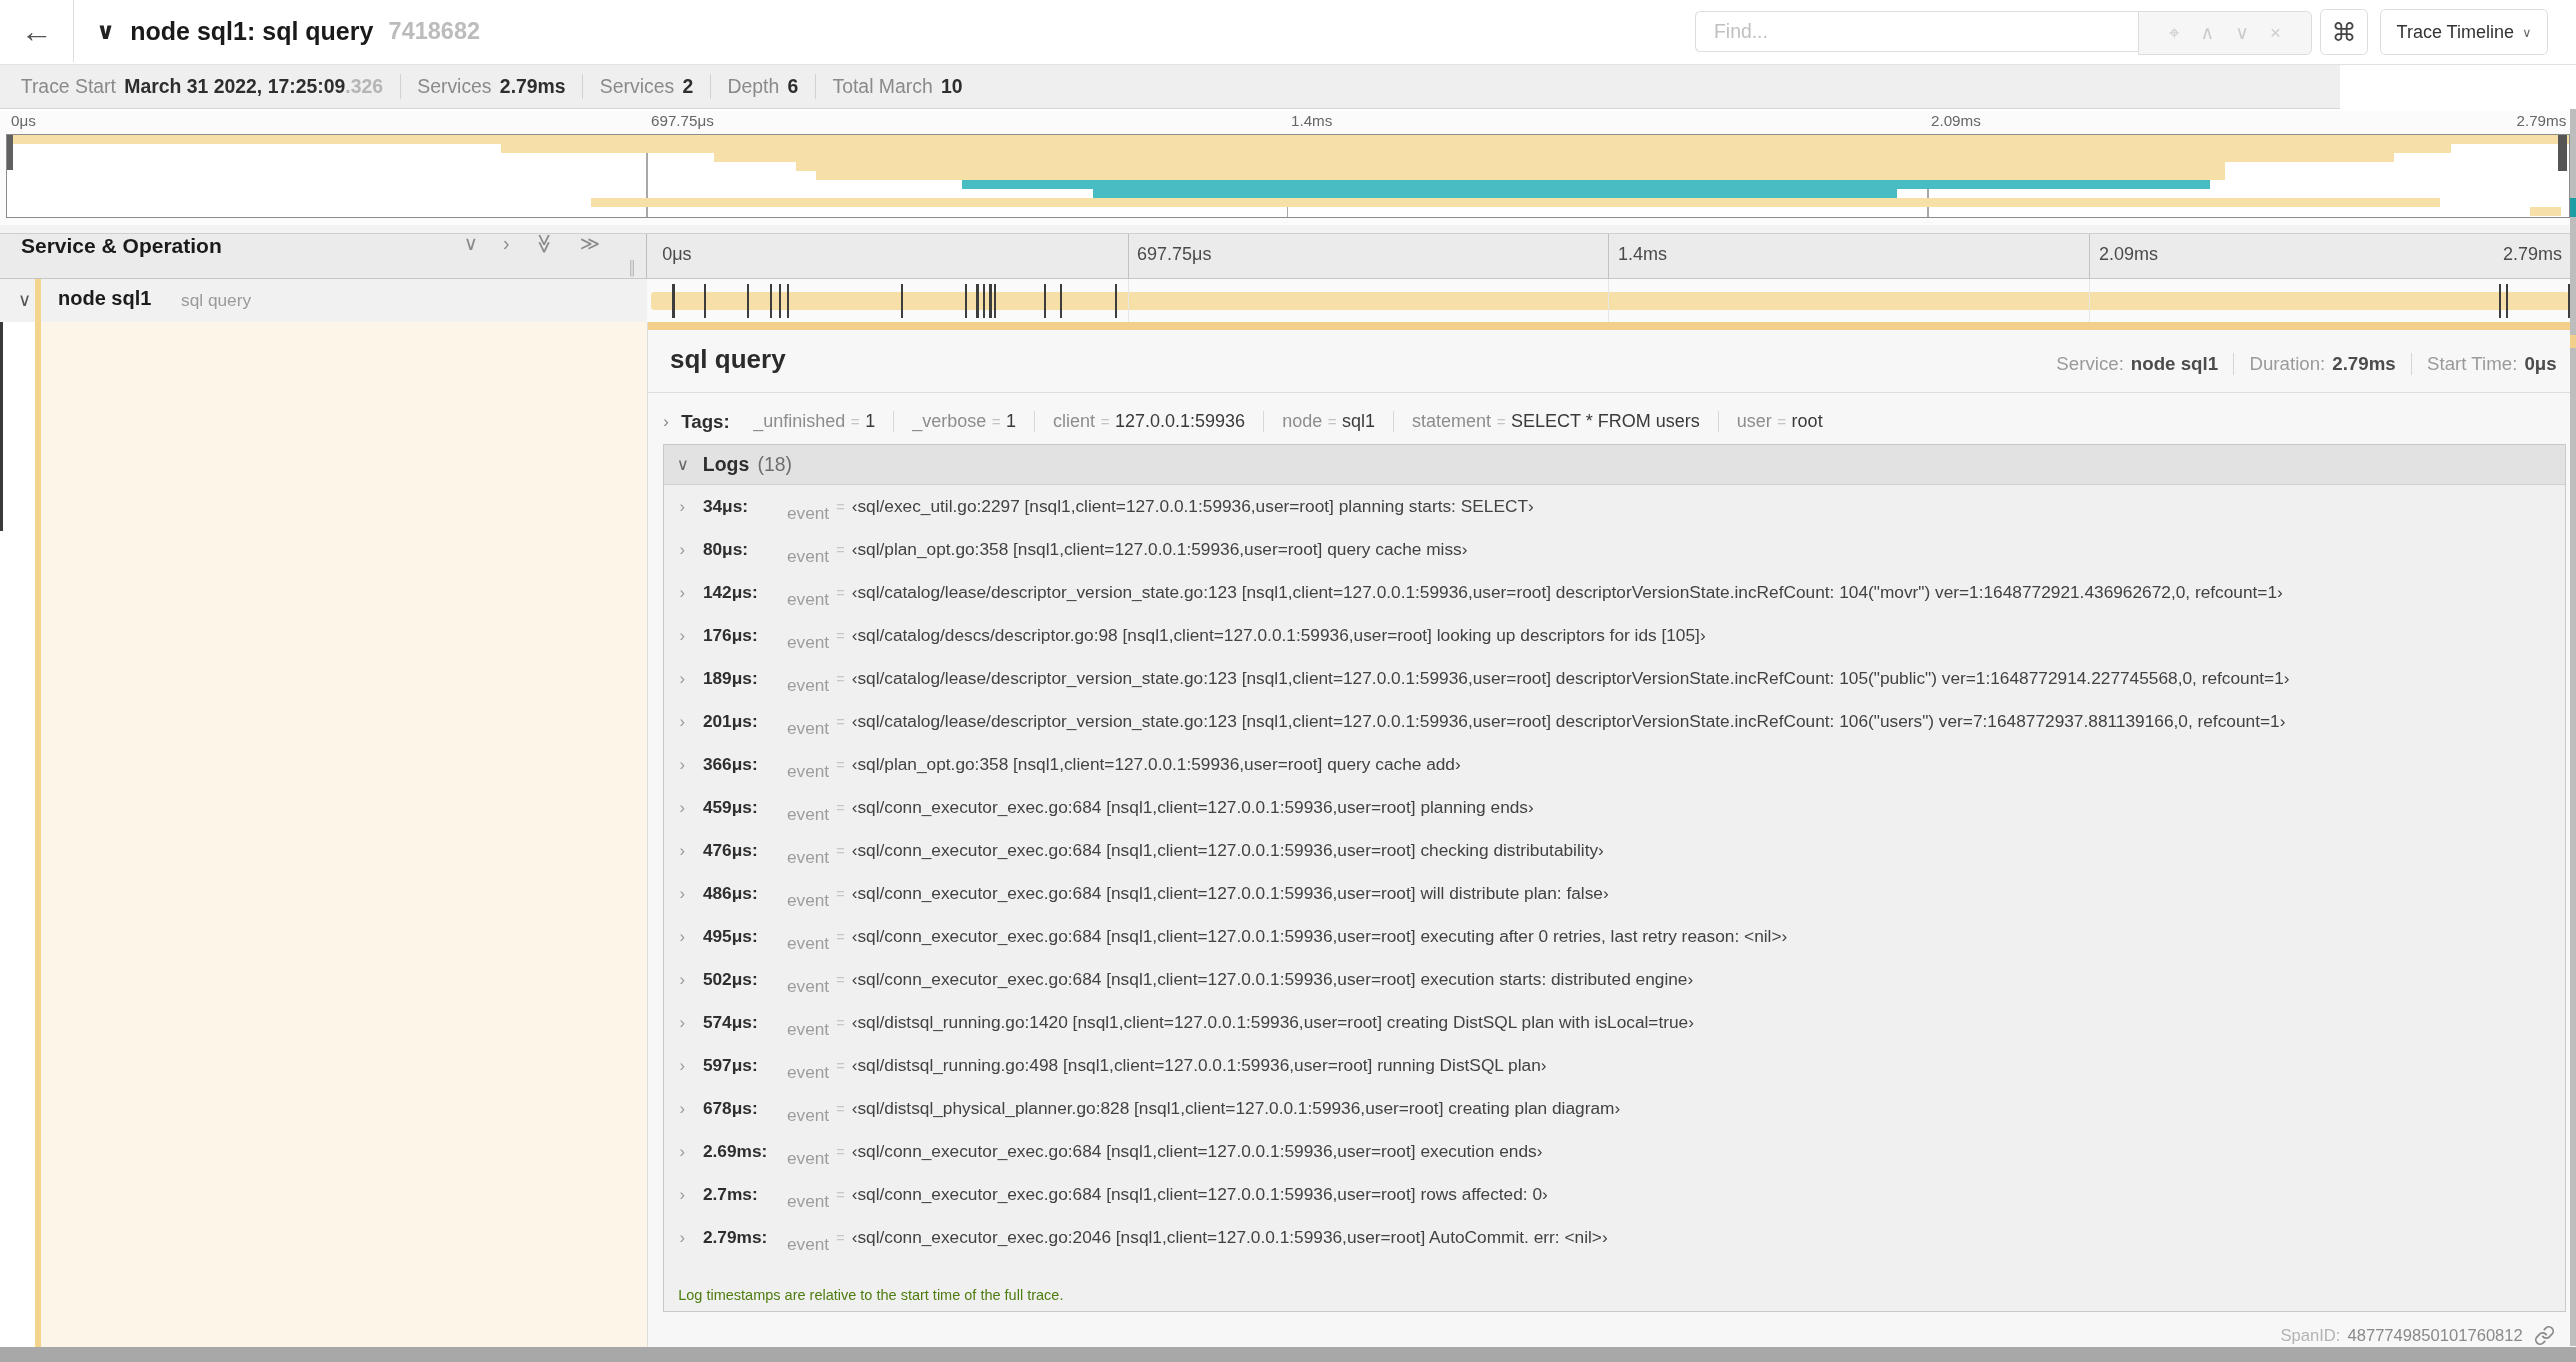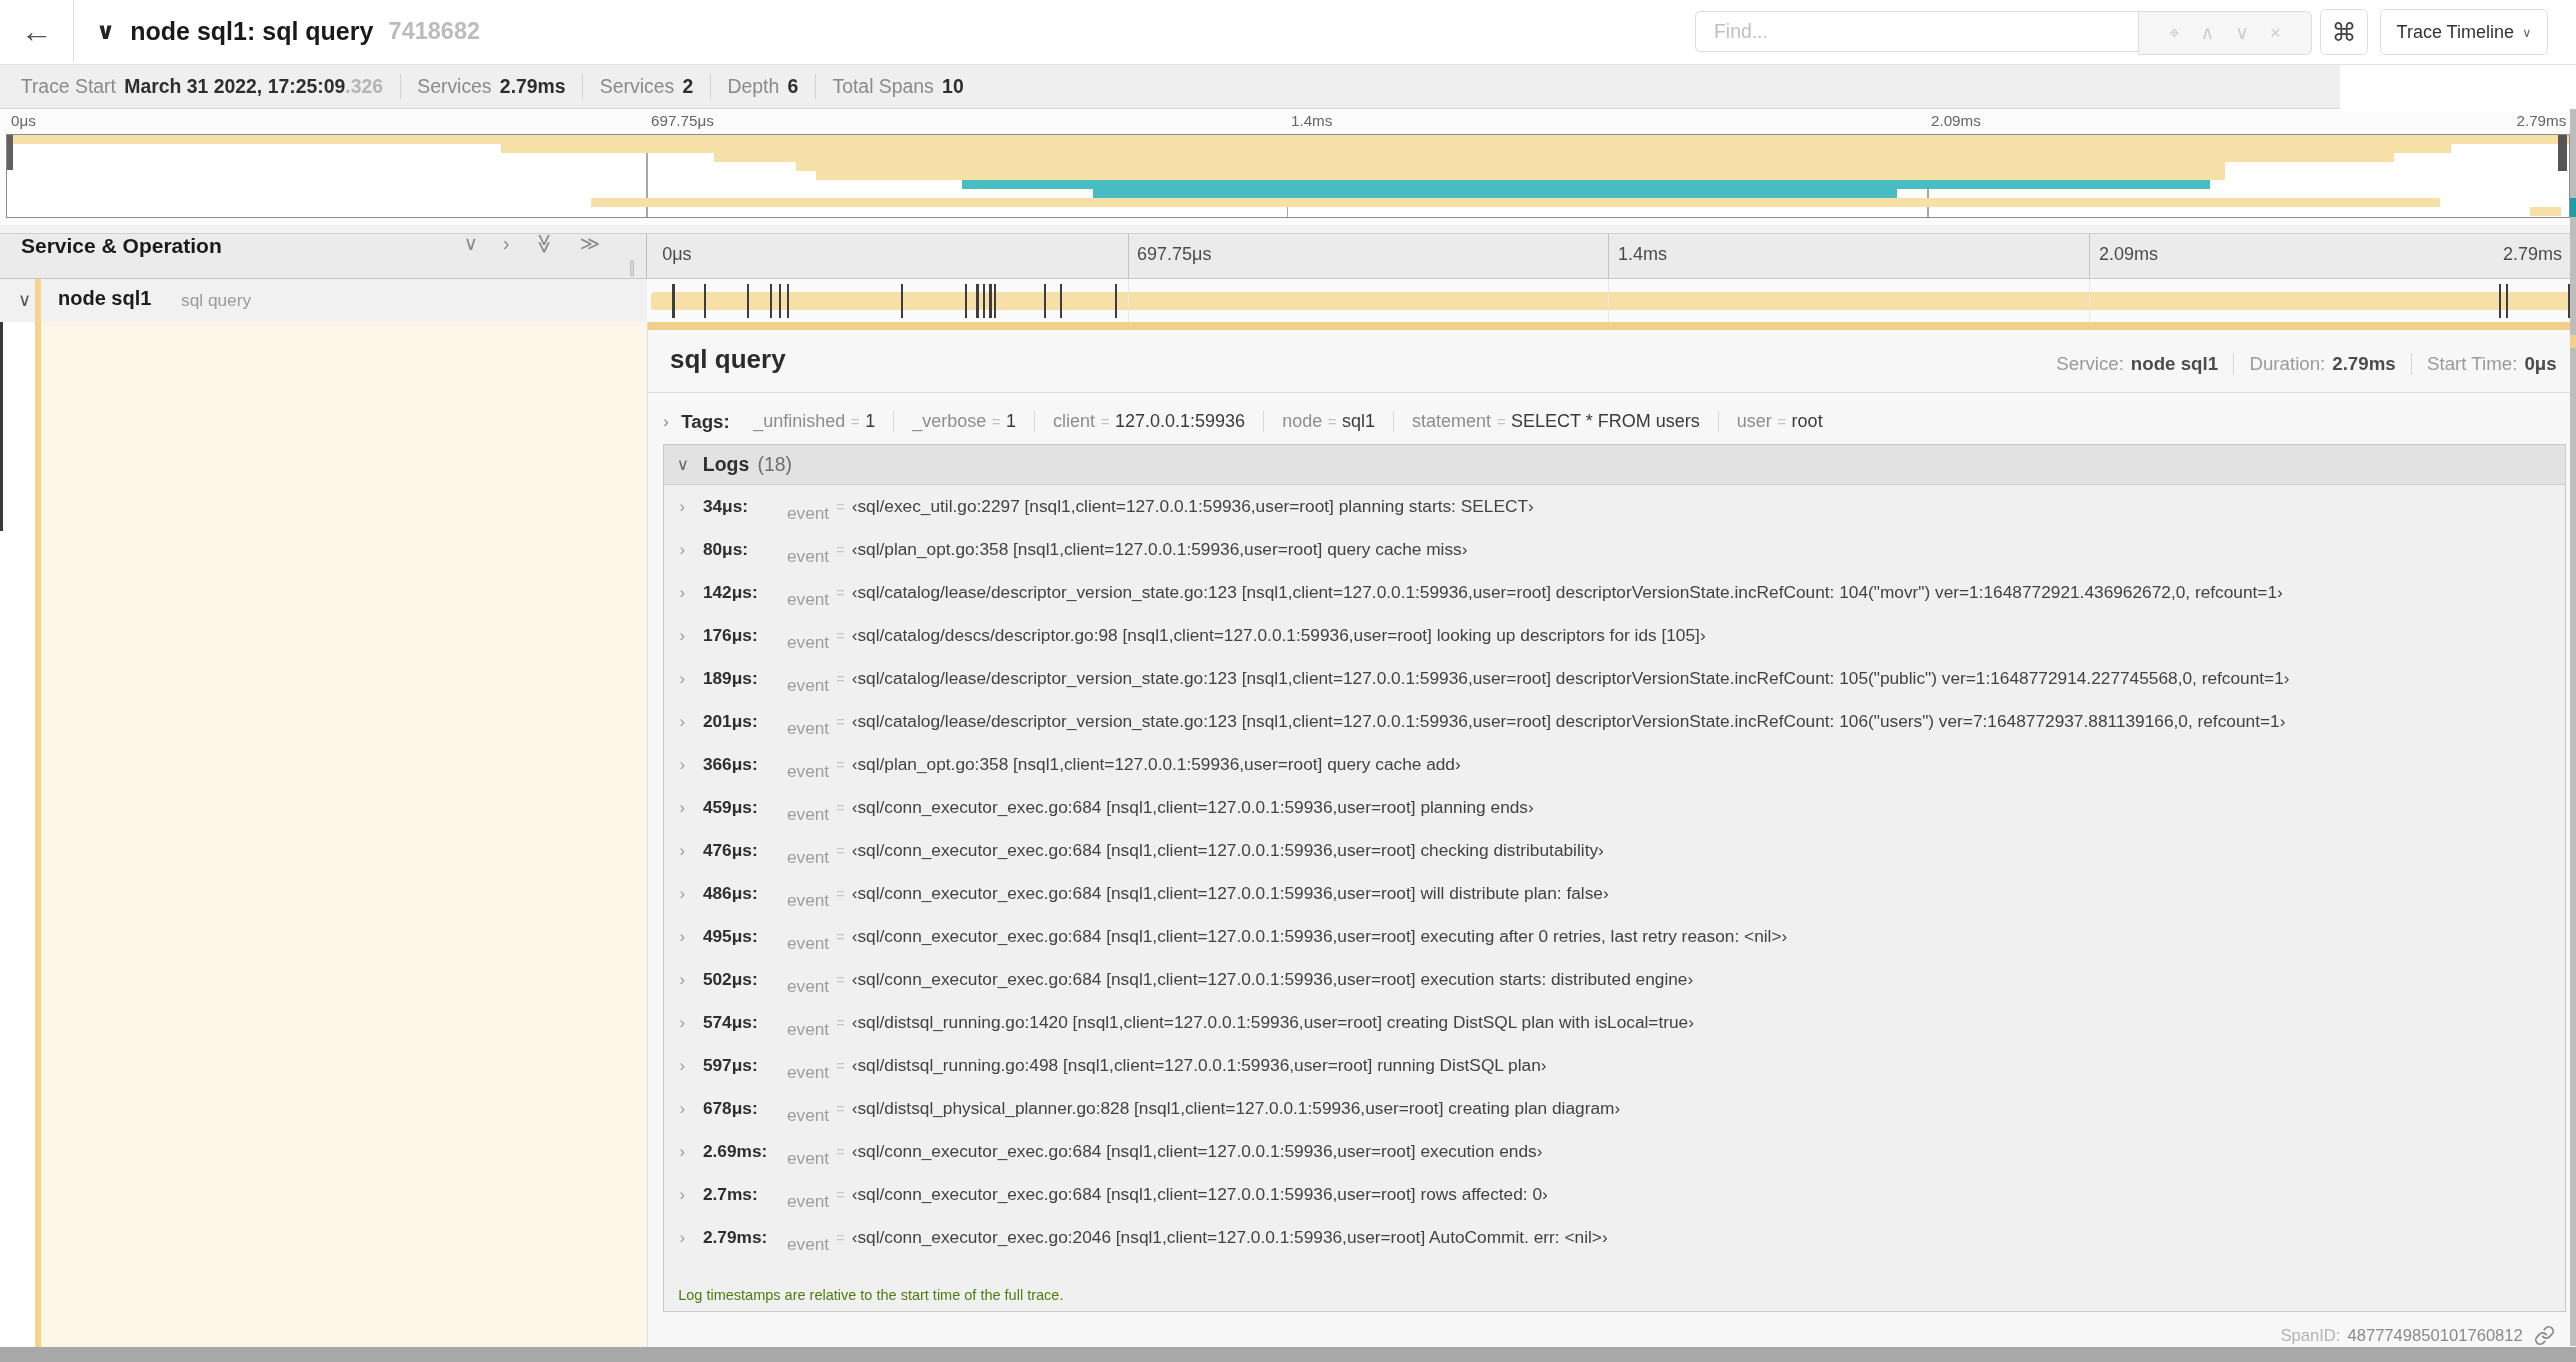--- a/index.html
+++ b/index.html
@@ -142,21 +142,21 @@
       <span data-name="trace-view-label">Trace Timeline</span>
       <span id="view-caret" data-name="chevron-down-icon">∨</span>
     </div>
   </div>
 
   <div id="tracebar" class="abs" data-name="trace-info-bar">
       <div class="ti-item" data-name="trace-info-item"><span class="ti-label">Trace Start</span><span class="ti-value">March 31 2022, 17:25:09</span><span class="ti-suffix">.326</span></div>
       <div class="ti-item" data-name="trace-info-item"><span class="ti-label">Services</span><span class="ti-value">2.79ms</span><span class="ti-suffix"></span></div>
       <div class="ti-item" data-name="trace-info-item"><span class="ti-label">Services</span><span class="ti-value">2</span><span class="ti-suffix"></span></div>
       <div class="ti-item" data-name="trace-info-item"><span class="ti-label">Depth</span><span class="ti-value">6</span><span class="ti-suffix"></span></div>
-      <div class="ti-item" data-name="trace-info-item"><span class="ti-label">Total Spans</span><span class="ti-value">10</span><span class="ti-suffix"></span></div>
+      <div class="ti-item" data-name="trace-info-item"><span class="ti-label">Total March</span><span class="ti-value">10</span><span class="ti-suffix"></span></div>
     </div>
 
   <div id="minimap" class="abs" data-name="timeline-minimap">
     <div id="mm-labels" data-name="minimap-axis">
         <span class="mm-label" data-name="minimap-tick-label" style="left: 11px;">0μs</span>
         <span class="mm-label" data-name="minimap-tick-label" style="left: 651px;">697.75μs</span>
         <span class="mm-label" data-name="minimap-tick-label" style="left: 1291px;">1.4ms</span>
         <span class="mm-label" data-name="minimap-tick-label" style="left: 1931px;">2.09ms</span>
         <span class="mm-label" data-name="minimap-tick-label" style="right: 9.7px;">2.79ms</span>
       </div>

